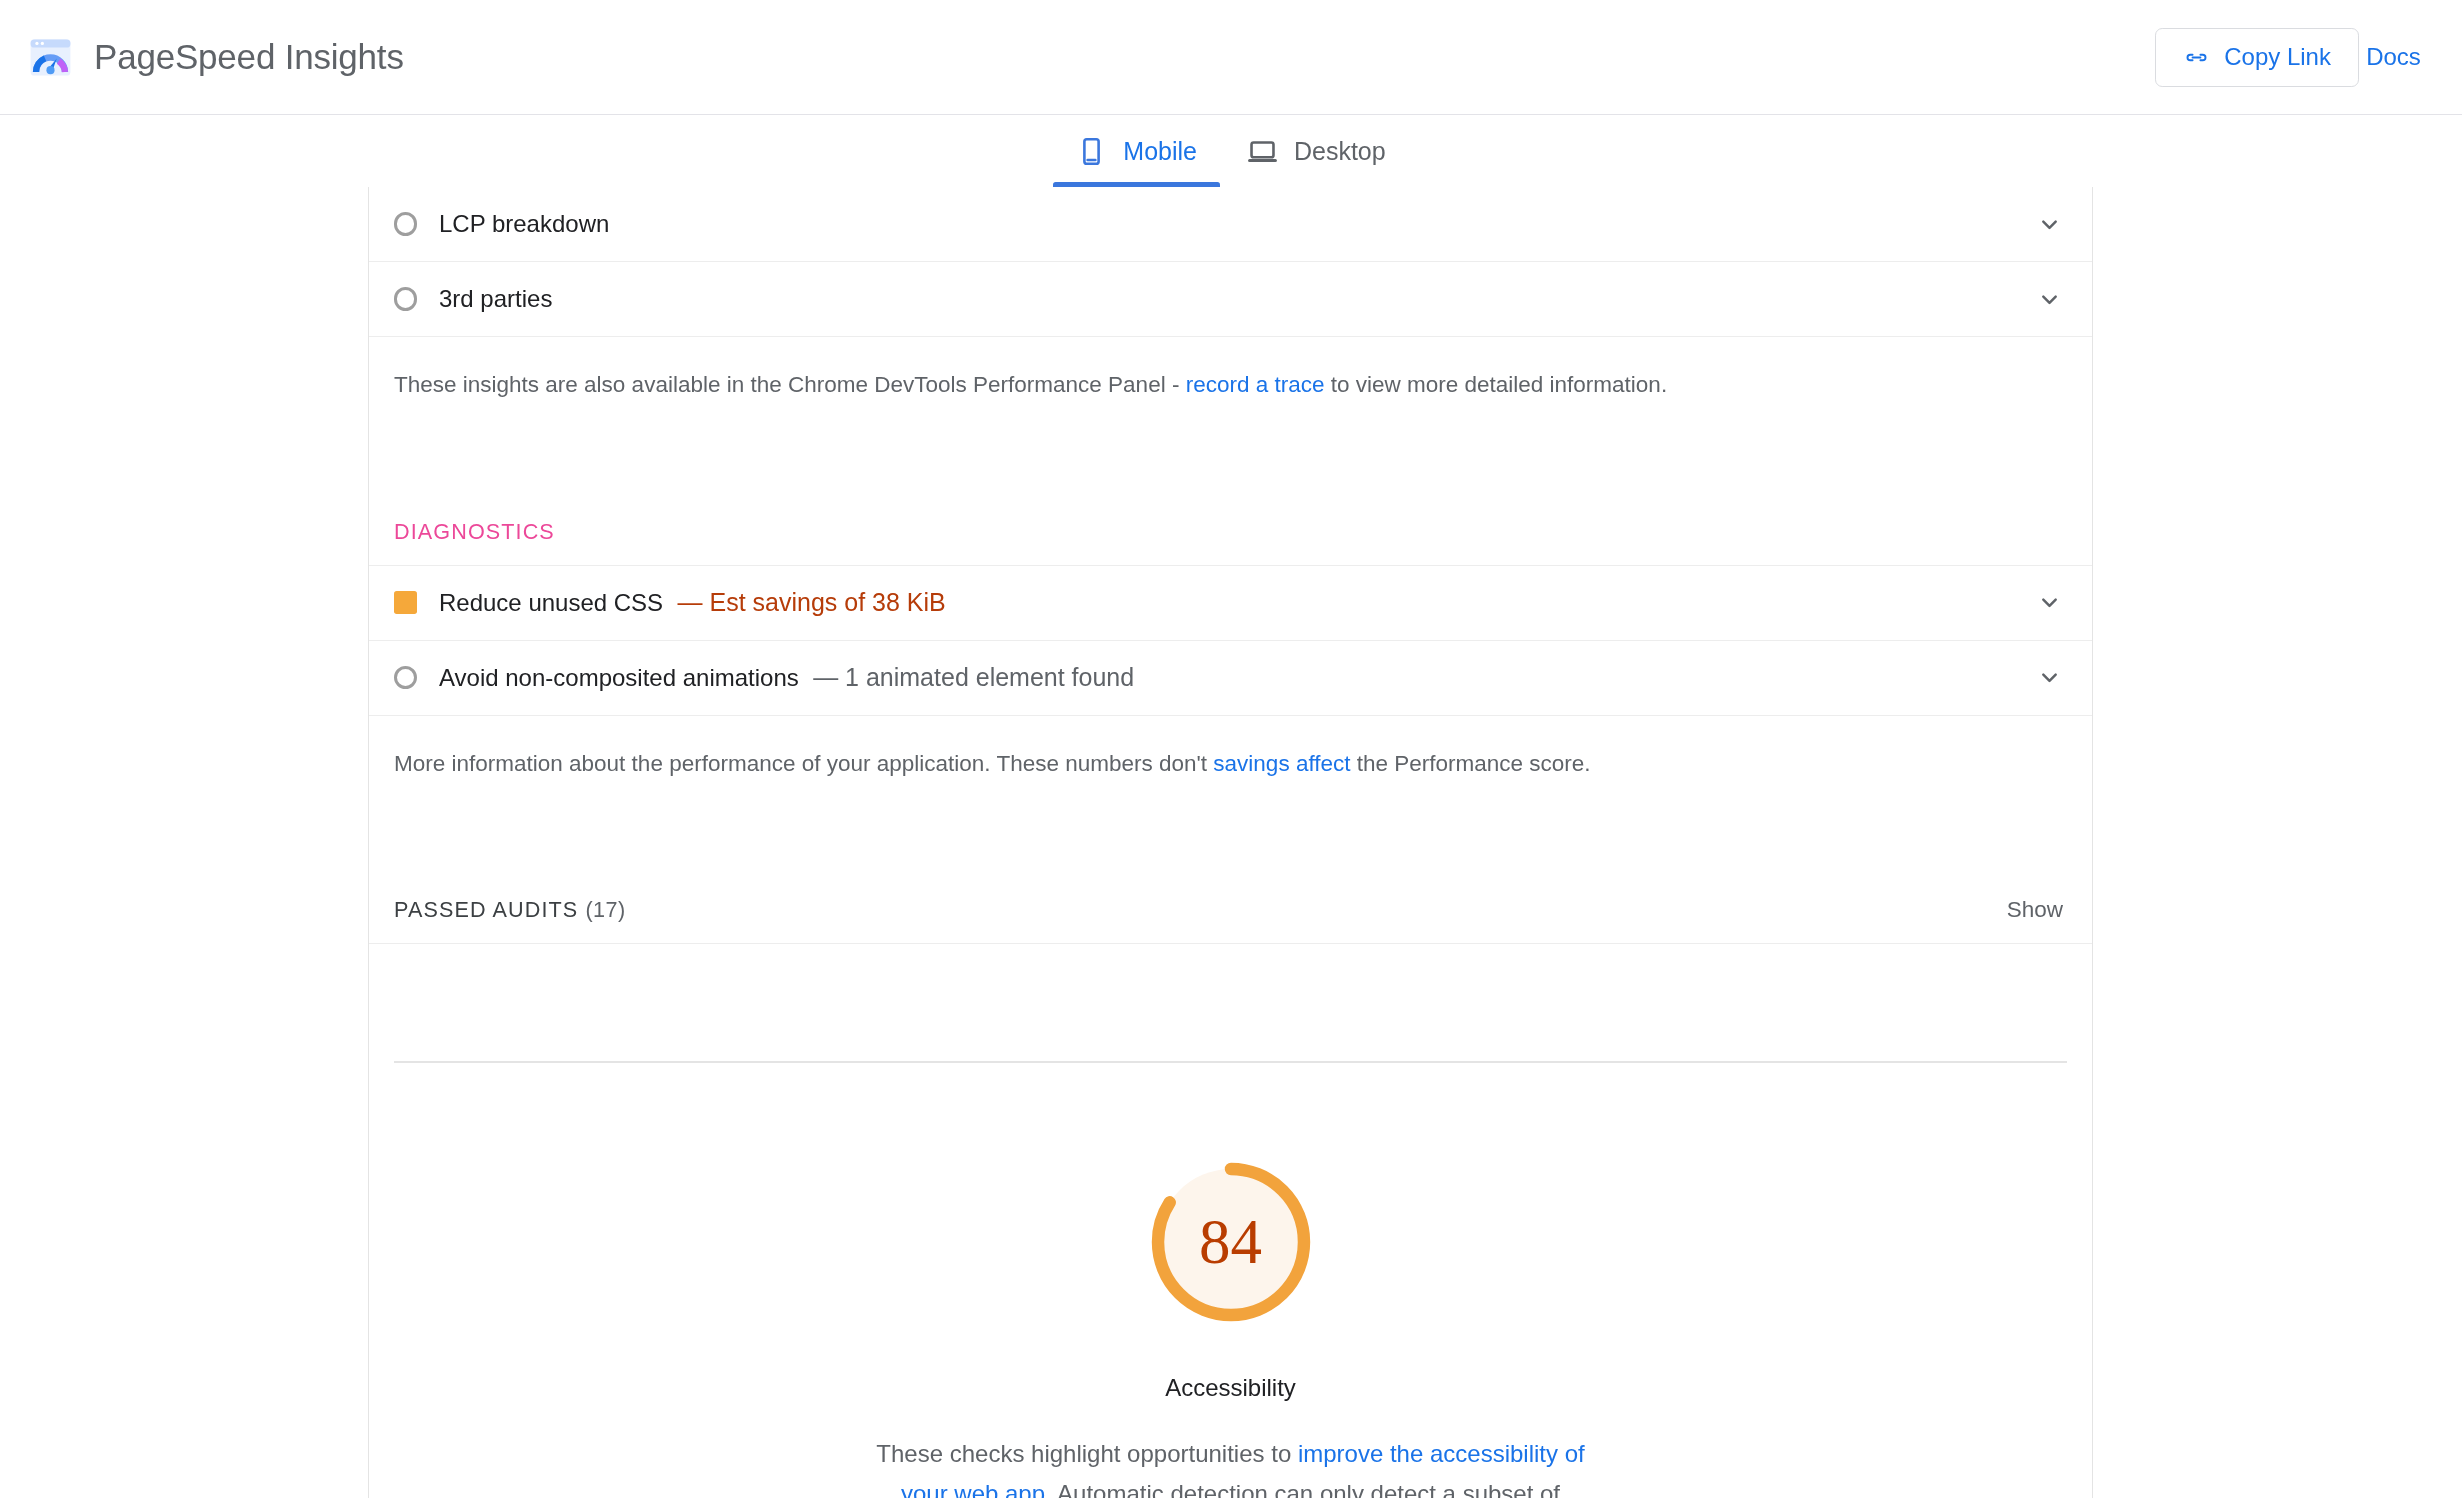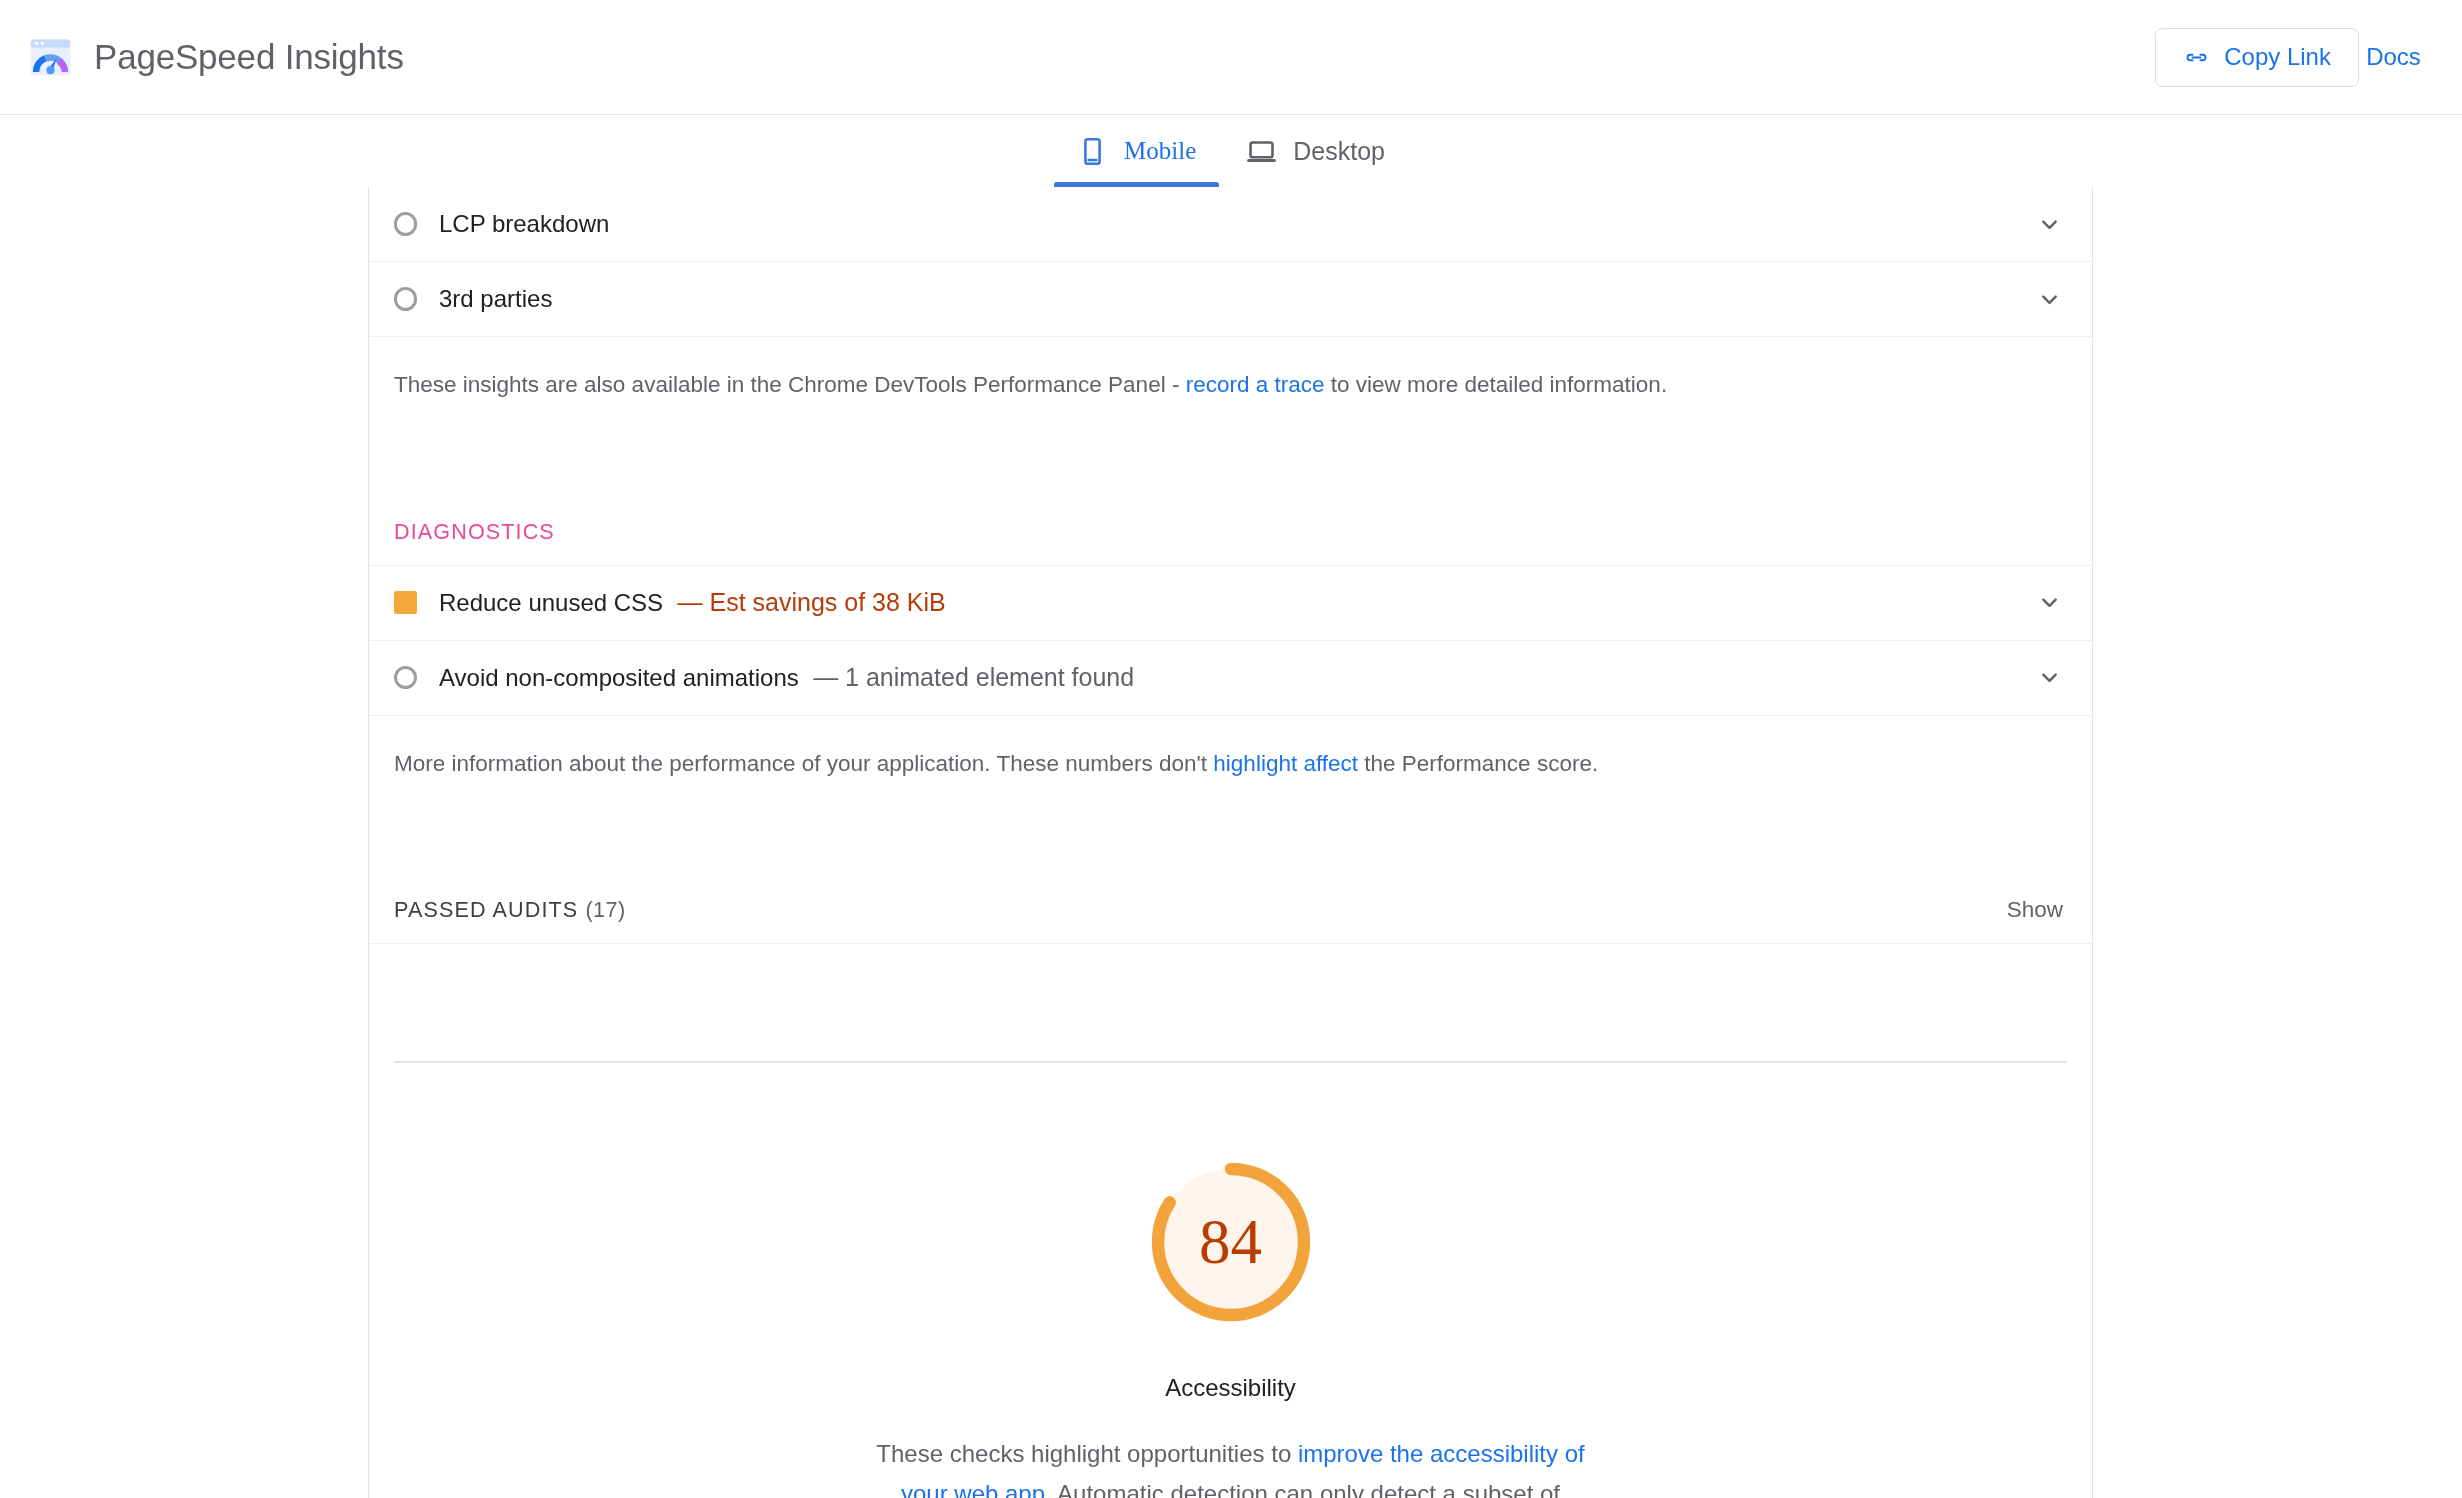--- a/index.html
+++ b/index.html
@@ -74,21 +74,21 @@
     padding: 0 25px;
     height: 72px;
     position: relative;
     cursor: pointer;
     background: none;
     border: none;
     font-family: "Liberation Sans", sans-serif;
     font-size: 25px;
     color: #5f6368;
   }
-  .tab.active { color: #1a73e8; font-family: Liberation Serif, serif; }
+  .tab.active { color: #1a73e8; }
   .tab.active::after {
     content: "";
     position: absolute;
     left: 1.8px; right: 1.8px; bottom: 0;
     height: 5.4px;
     border-radius: 2.7px 2.7px 0 0;
     background: #3b77dd;
   }
   .tab-icon { width: 31px; height: 31px; display: block; flex: none; }
 
@@ -342,21 +342,21 @@
         <span class="audit-meta muted">— 1 animated element found</span>
         <span class="chevron">
           <svg viewBox="0 0 24 24" width="27" height="27" aria-hidden="true">
             <path d="M6.5 9.5 L12 15 L17.5 9.5" fill="none" stroke="#5f6368" stroke-width="2.2" stroke-linecap="round" stroke-linejoin="round"></path>
           </svg>
         </span>
       </div>
     </div>
 
     <p class="note">
-      <span>More information about the performance of your application. These numbers don't </span><a>highlight affect</a><span> the Performance score.</span>
+      <span>More information about the performance of your application. These numbers don't </span><a>savings affect</a><span> the Performance score.</span>
     </p>
 
     <div class="spacer-130"></div>
 
     <div class="section-header">
       <span class="section-label strong">PASSED AUDITS</span>
       <span class="section-count">(17)</span>
       <button class="section-action">Show</button>
     </div>
 

